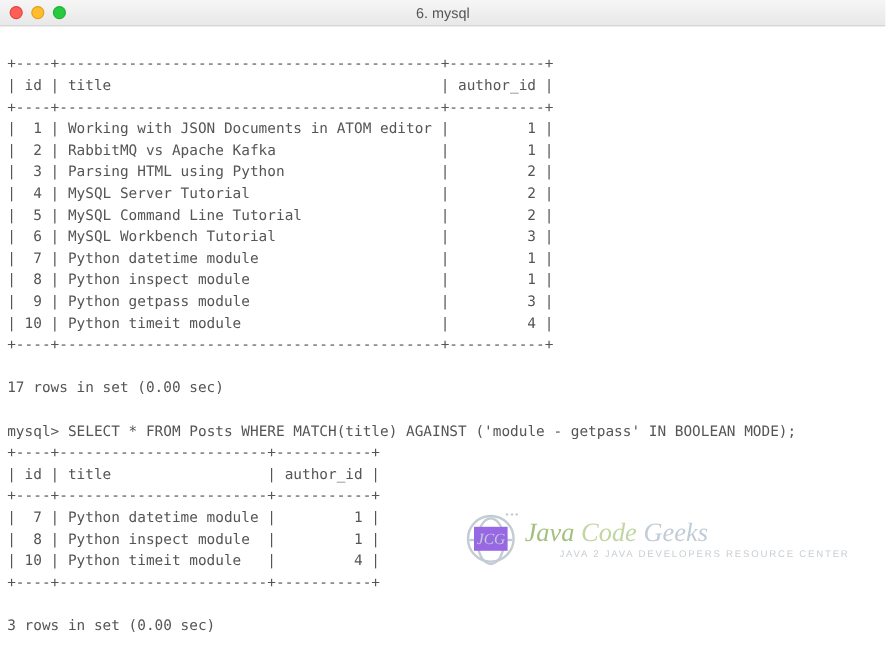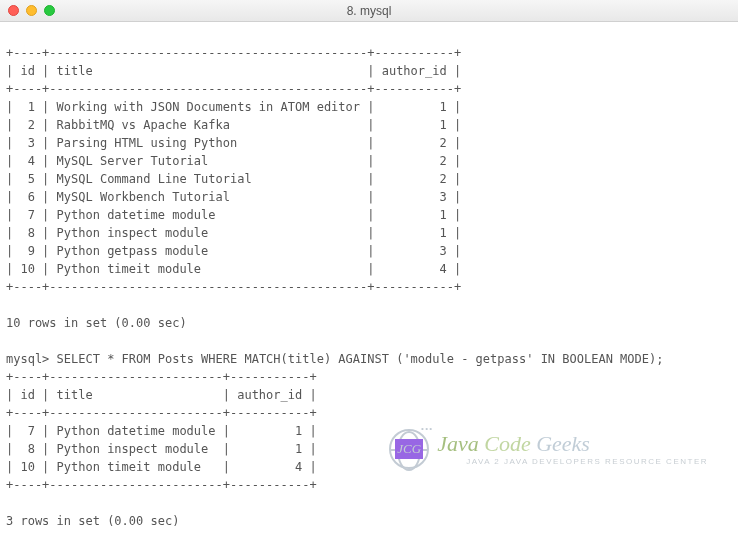--- a/index.html
+++ b/index.html
@@ -89,39 +89,39 @@
   </style>
 </head>
 <body>
 
 <div class="titlebar">
   <div class="traffic-lights">
     <div class="tl tl-close"></div>
     <div class="tl tl-min"></div>
     <div class="tl tl-max"></div>
   </div>
-  <div class="title">8. mysql</div>
+  <div class="title">6. mysql</div>
 </div>
 
 <div class="terminal">
 <div id="table1">+----+--------------------------------------------+-----------+
 | id | title                                      | author_id |
 +----+--------------------------------------------+-----------+
 |  1 | Working with JSON Documents in ATOM editor |         1 |
 |  2 | RabbitMQ vs Apache Kafka                   |         1 |
 |  3 | Parsing HTML using Python                  |         2 |
 |  4 | MySQL Server Tutorial                      |         2 |
 |  5 | MySQL Command Line Tutorial                |         2 |
 |  6 | MySQL Workbench Tutorial                   |         3 |
 |  7 | Python datetime module                     |         1 |
 |  8 | Python inspect module                      |         1 |
 |  9 | Python getpass module                      |         3 |
 | 10 | Python timeit module                       |         4 |
 +----+--------------------------------------------+-----------+</div>
-<span>10 rows in set (0.00 sec)</span>
+<span>17 rows in set (0.00 sec)</span>
 
 <span class="prompt-line"><span>mysql&gt;</span> <span>SELECT * FROM Posts WHERE MATCH(title) AGAINST ('module - getpass' IN BOOLEAN MODE);</span></span>
 <div id="table2">+----+------------------------+-----------+
 | id | title                  | author_id |
 +----+------------------------+-----------+
 |  7 | Python datetime module |         1 |
 |  8 | Python inspect module  |         1 |
 | 10 | Python timeit module   |         4 |
 +----+------------------------+-----------+</div>
 <span>3 rows in set (0.00 sec)</span>

